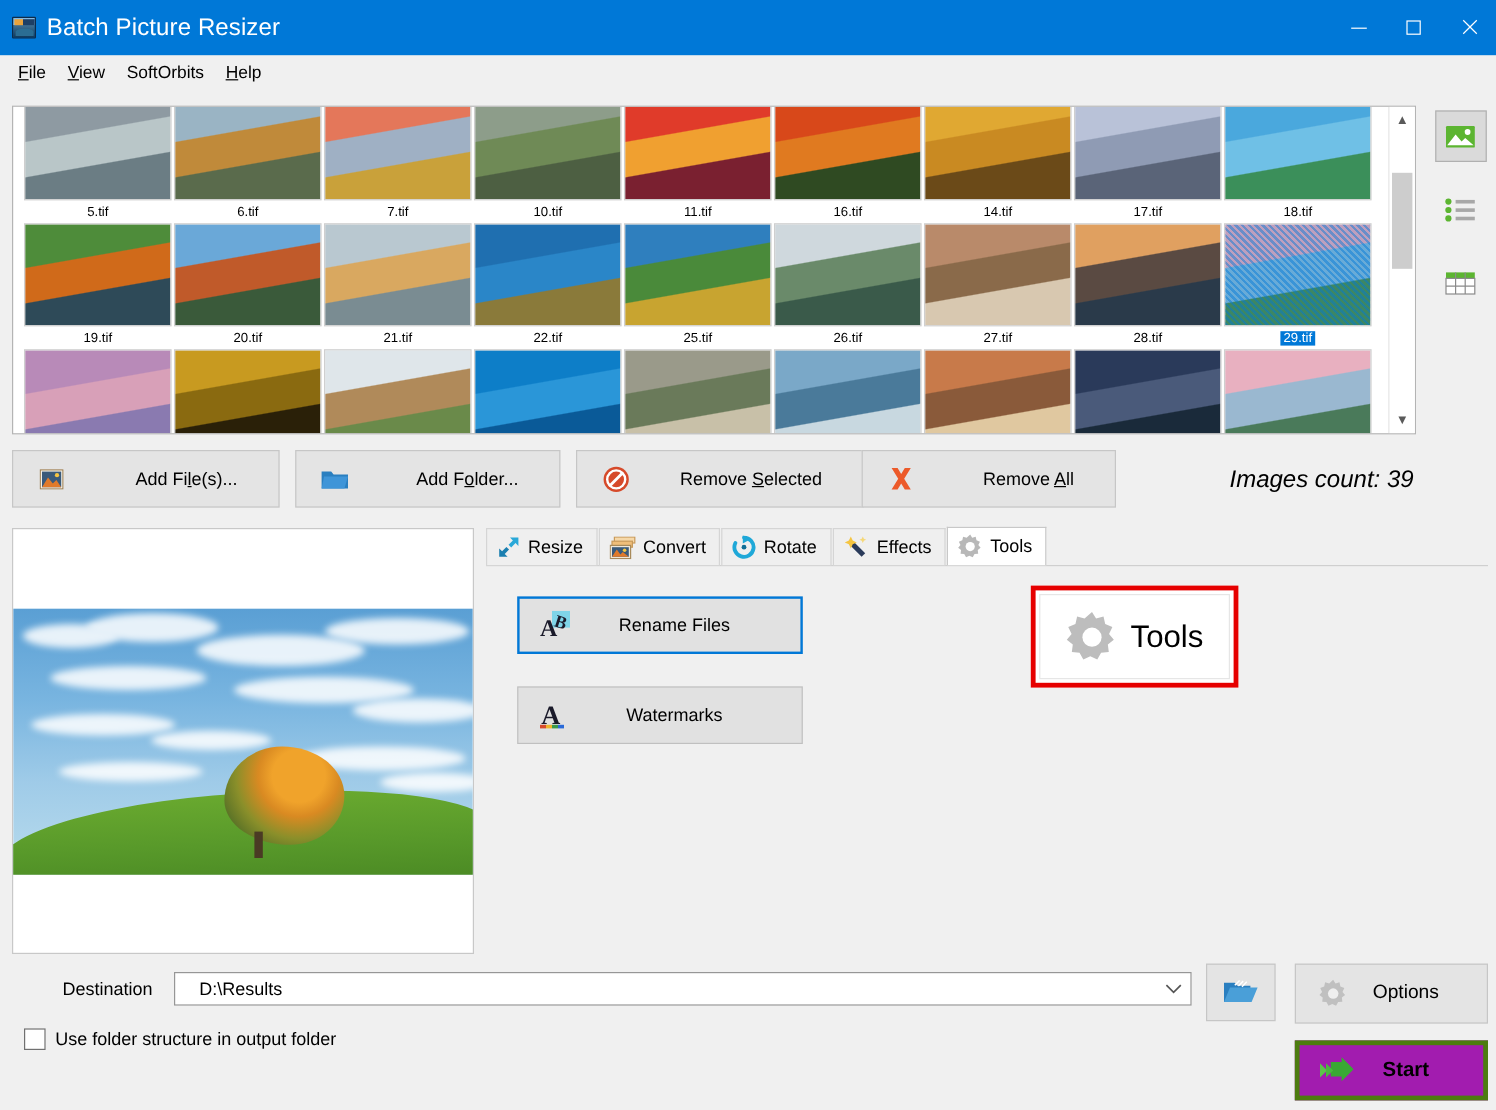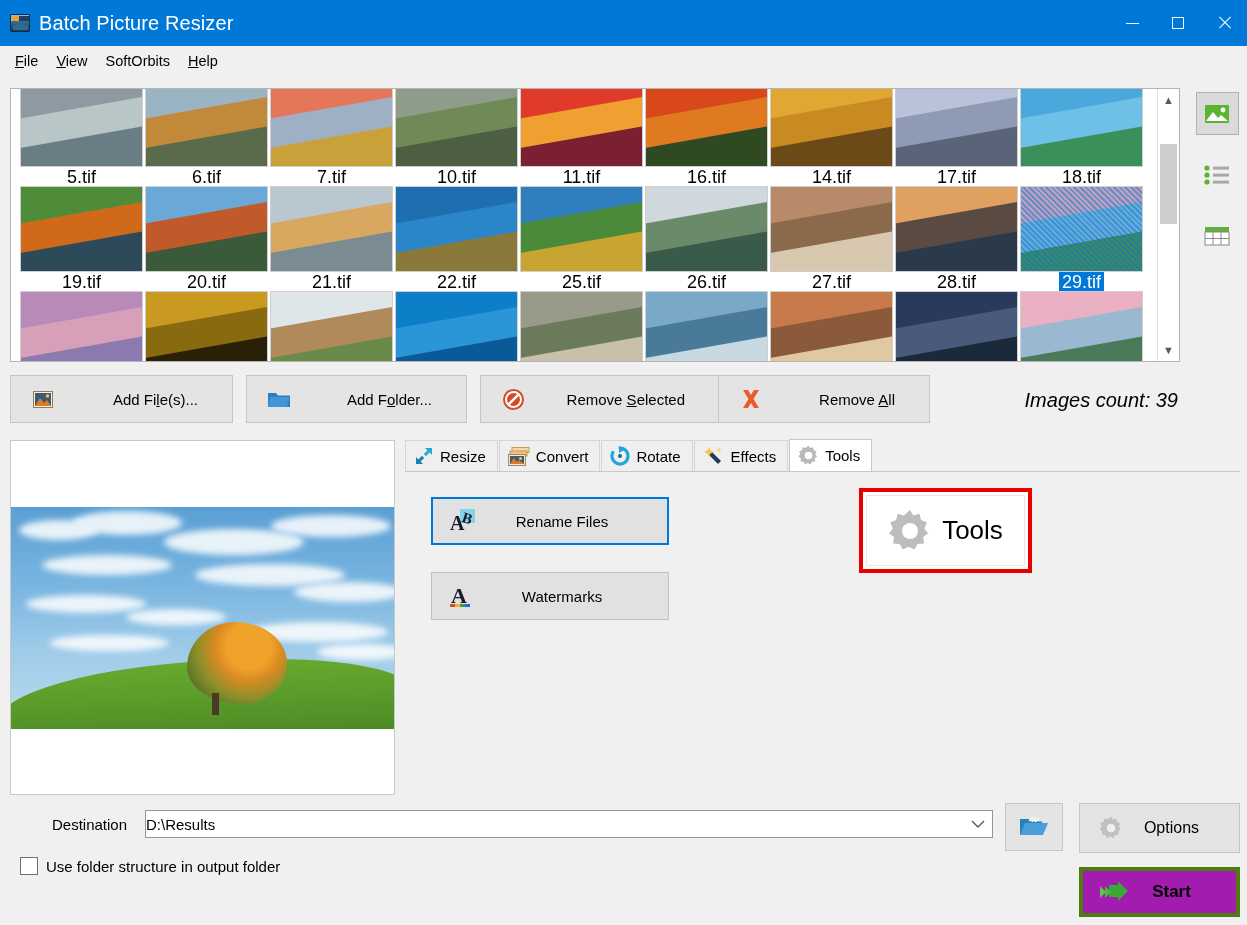--- a/index.html
+++ b/index.html
@@ -61,21 +61,21 @@
     flex:1 1 auto; overflow:hidden; position:relative;
   }
   .thumbs {
     position:absolute; left:0; top:-8px; width:1148px;
   }
   .trow { display:flex; padding:0 8px; }
   .tcell {
     width:125px; margin-right:0; text-align:center; position:relative;
   }
   .tlabel {
-    font-size:18px; line-height:17px; height:19px; padding-top:2px;
+    font-size:11px; line-height:17px; height:19px; padding-top:2px;
     white-space:nowrap; overflow:hidden;
   }
   .tlabel span.sel {
     background:#0078d7; color:#fff; padding:0 3px;
   }
   .thumb {
     width:123px; height:86px; margin:0 auto; border:1px solid #cfcfcf;
     position:relative; overflow:hidden; background:#ddd;
   }
   .thumb.selected:after {
@@ -175,21 +175,21 @@
     position:absolute; inset:3px; background:#fff; border:1px solid #e6e6e6;
     display:flex; align-items:center; justify-content:center; gap:10px;
   }
   .callout-label { font-size:26px; }
   
   .dest-label { position:absolute; left:52px; top:816px; font-size:15px; }
   .dest-combo {
     position:absolute; left:145px; top:810px; width:848px; height:28px;
     background:#fff; border:1px solid #969696; display:flex; align-items:center;
   }
-  .dest-value { padding-left:0; font-size:15px; flex:1 1 auto; }
+  .dest-value { padding-left:20px; font-size:15px; flex:1 1 auto; }
   .combo-arrow { width:28px; display:flex; align-items:center; justify-content:center; color:#444; font-size:12px; }
   .browse-btn {
     position:absolute; left:1005px; top:803px; width:58px; height:48px;
     background:#e4e4e4; border:1px solid #c6c6c6; display:flex; align-items:center; justify-content:center;
   }
   .chk-row { position:absolute; left:20px; top:857px; display:flex; align-items:center; gap:8px; }
   .chkbox { width:18px; height:18px; background:#fff; border:1px solid #707070; }
   .chk-label { font-size:15px; }
   .opt-btn {
     position:absolute; left:1079px; top:803px; width:161px; height:50px;

